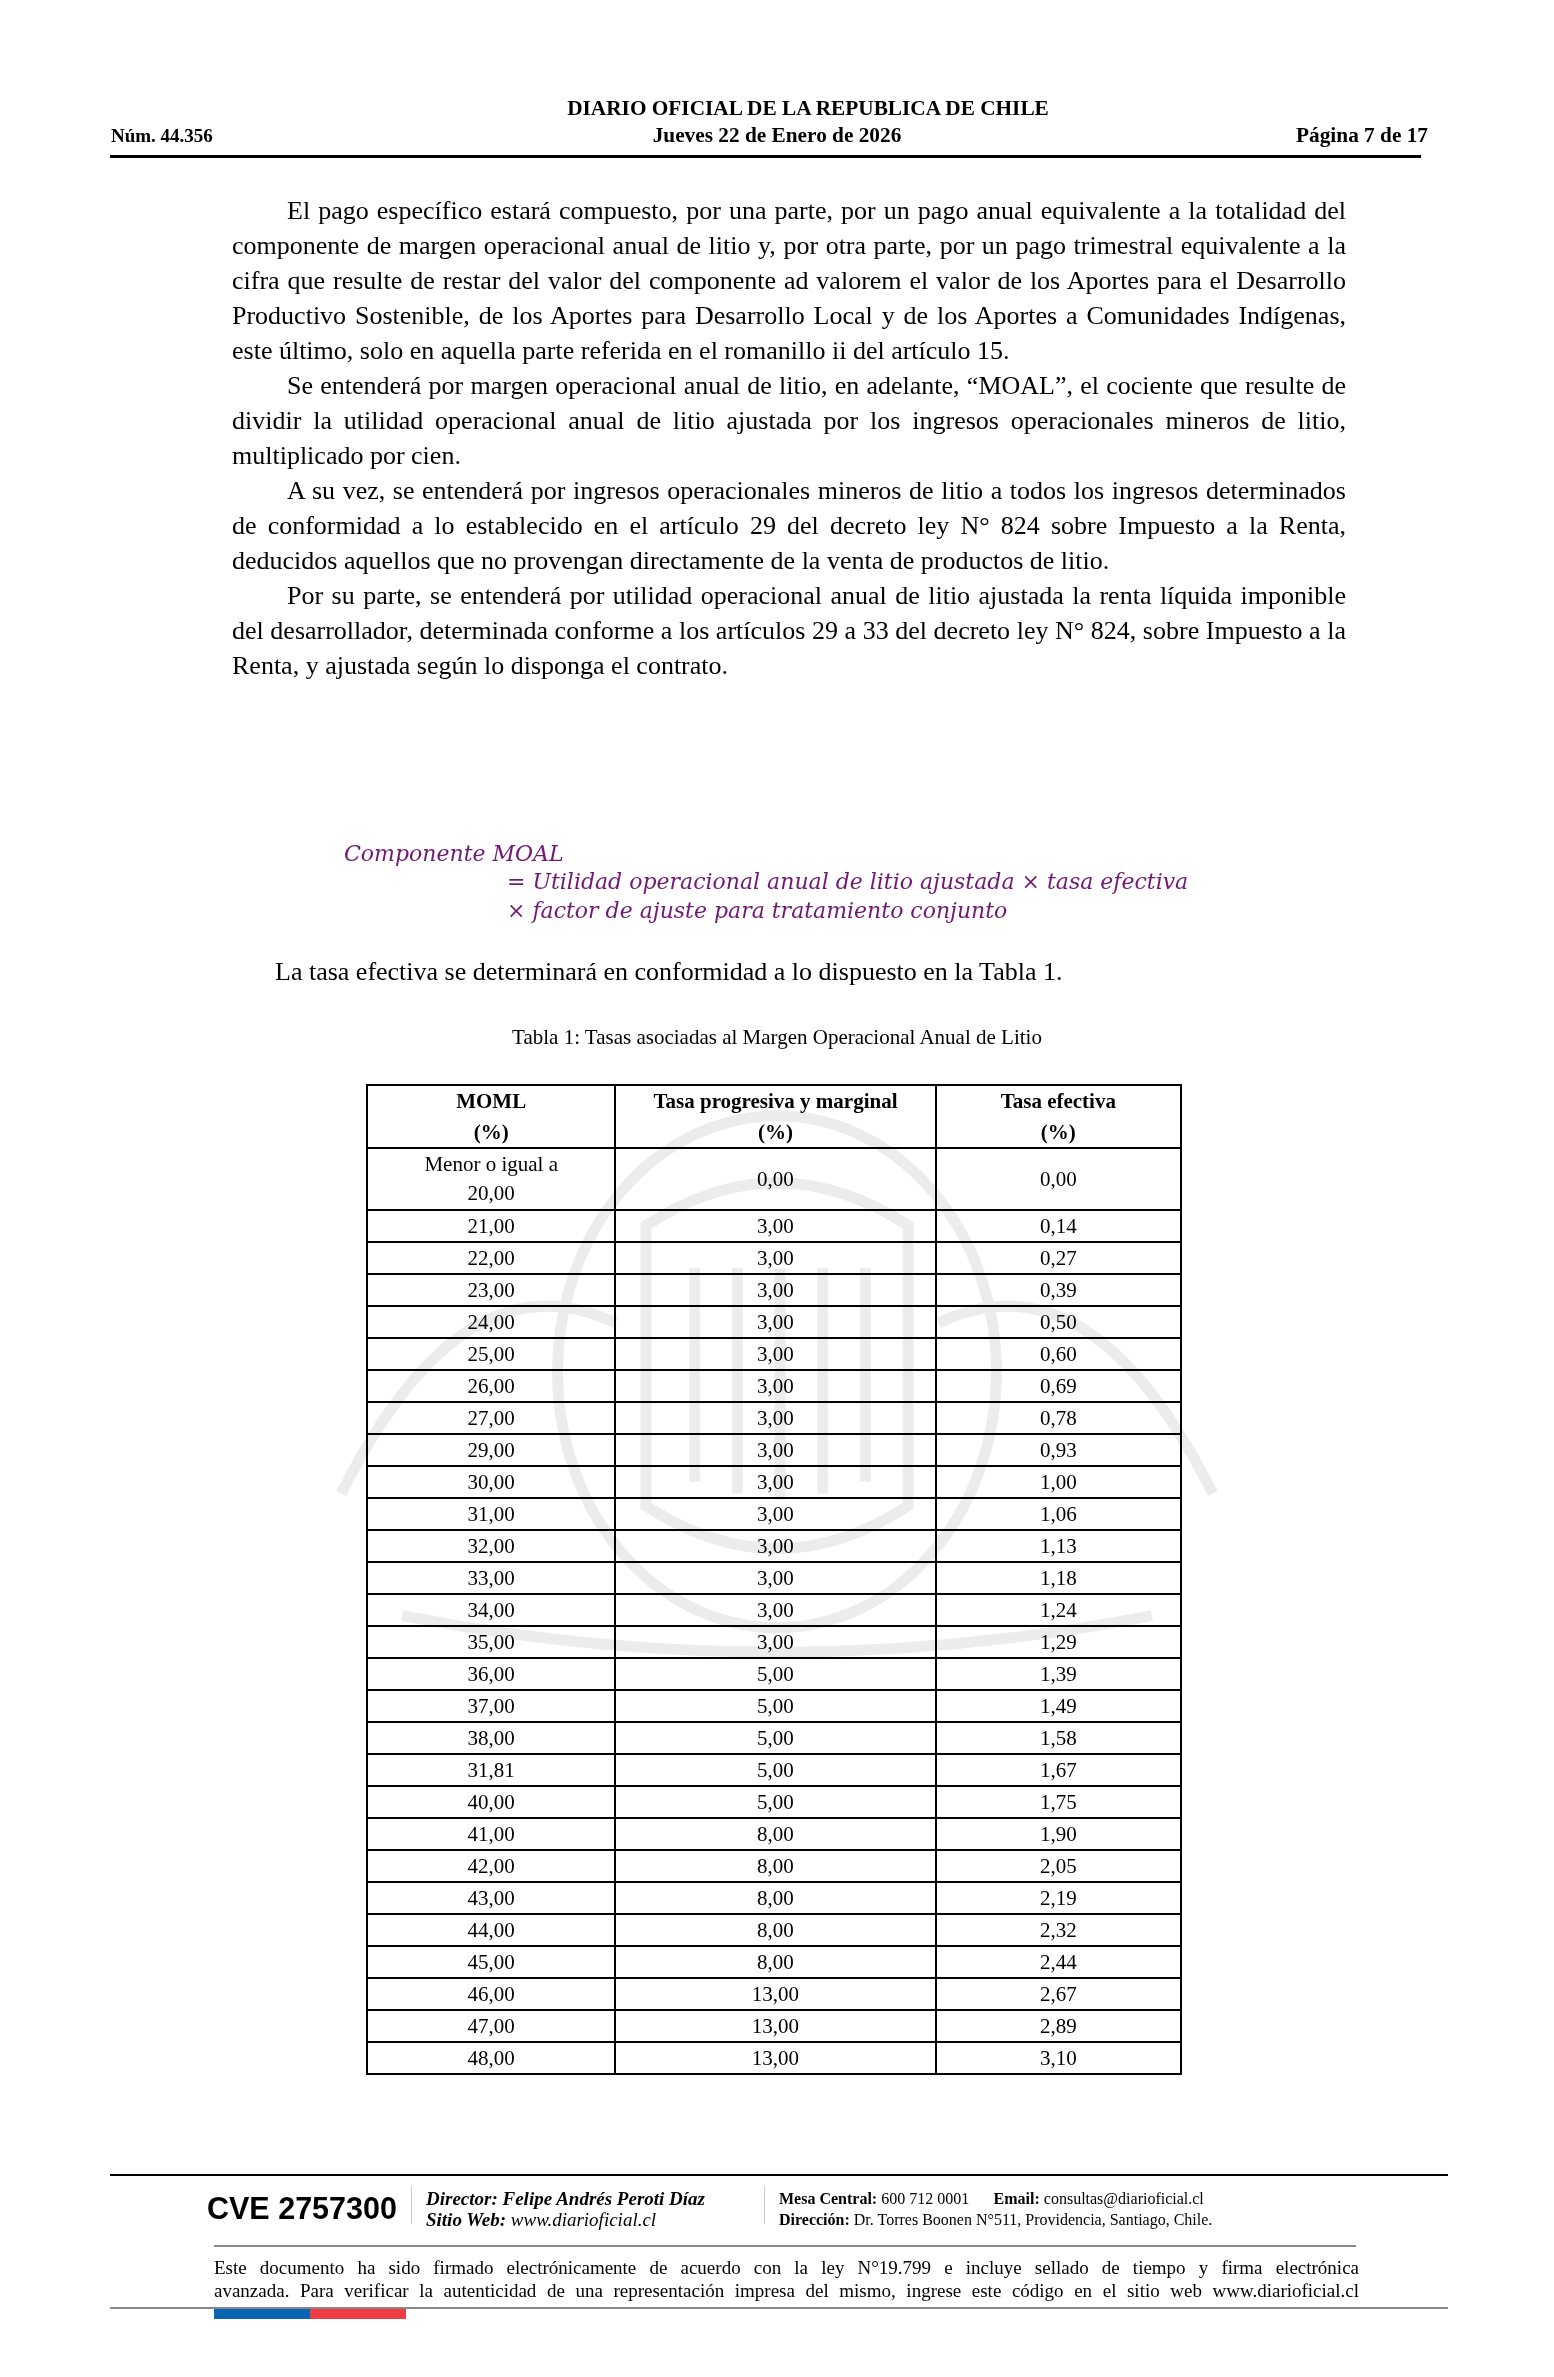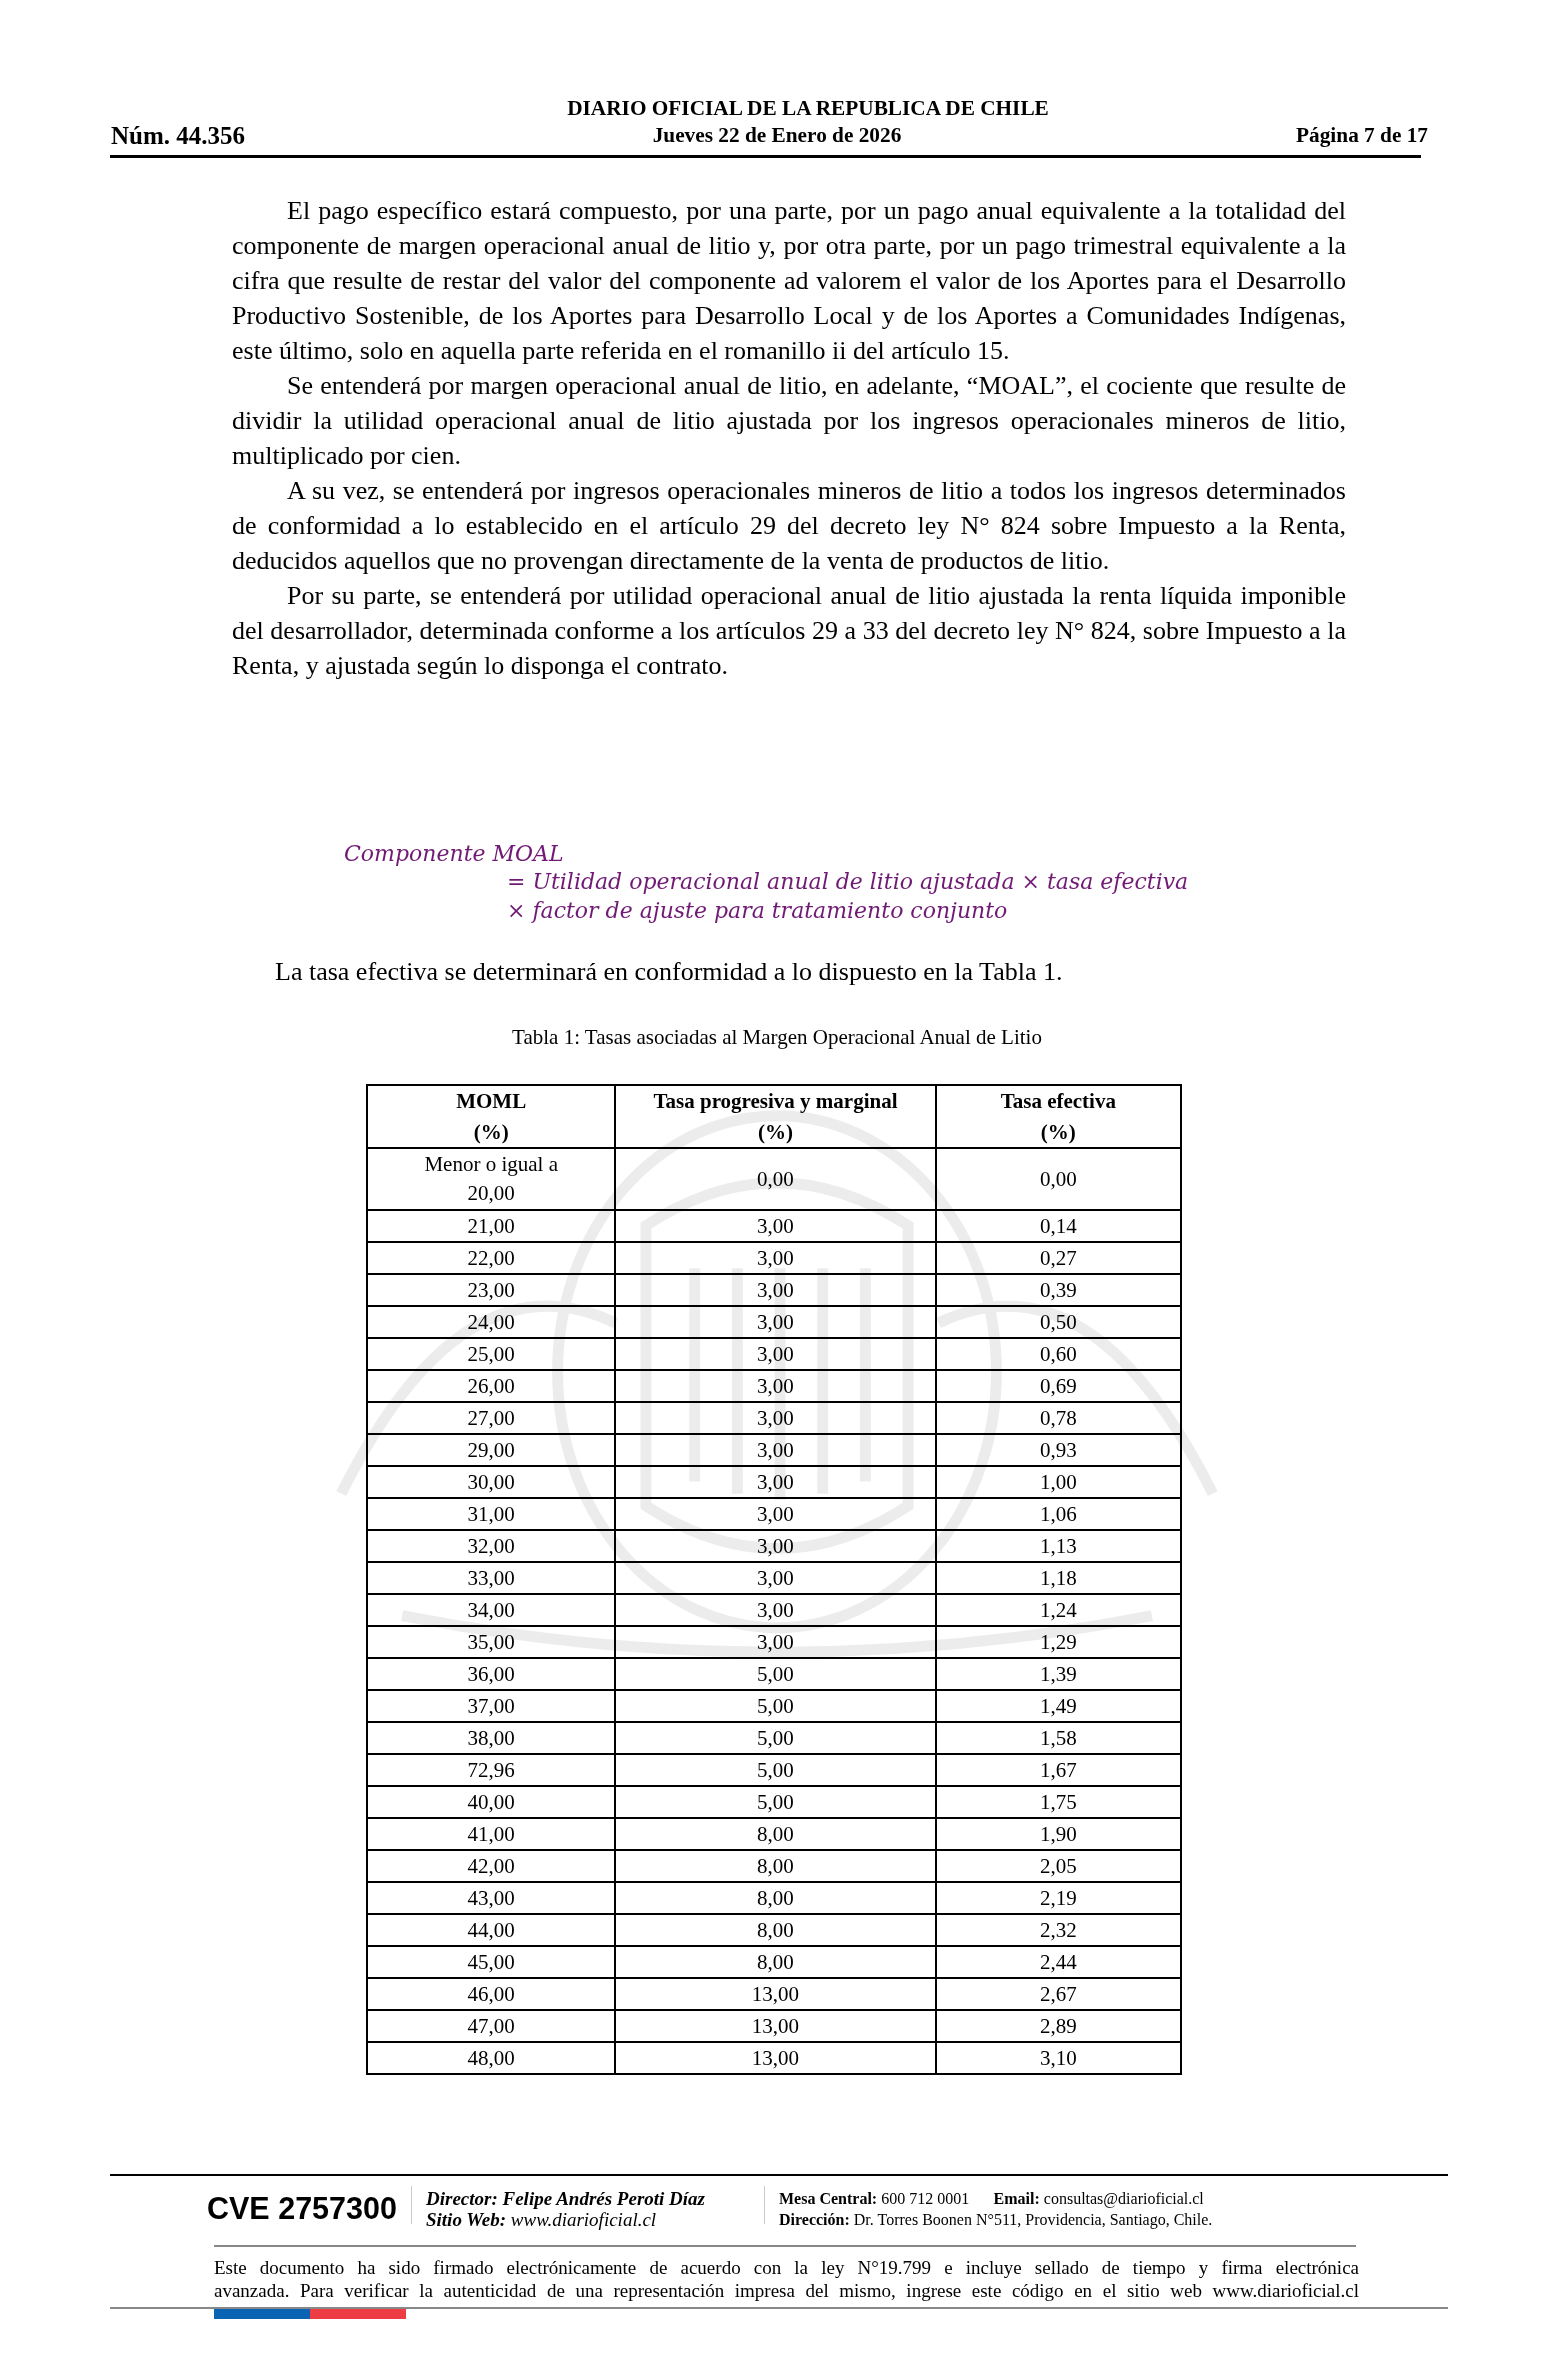--- a/index.html
+++ b/index.html
@@ -3,21 +3,21 @@
 <meta charset="utf-8">
 <style>
   html, body { margin: 0; padding: 0; background: #ffffff; }
   body { width: 1554px; height: 2377px; position: relative; overflow: hidden;
          font-family: "Liberation Serif", "DejaVu Serif", serif; color: #000; }
   .abs { position: absolute; }
 
   
   #hdr-title { left: 12px; width: 1554px; top: 96px; text-align: center;
                font-weight: bold; font-size: 21.3px; line-height: 24.4px; margin-left: 19px; }
-  #hdr-num { left: 111px; top: 122px; font-weight: bold; font-size: 25px; line-height: 27px; text-align: right; }
+  #hdr-num { left: 111px; top: 122px; font-weight: bold; font-size: 19px; line-height: 27px; text-align: right; }
   #hdr-date { left: 0; width: 1554px; top: 122px; text-align: center; font-weight: bold; font-size: 21.3px; line-height: 27px; }
   #hdr-page { right: 126px; top: 122px; font-weight: bold; font-size: 21.3px; line-height: 27px; }
   #hdr-rule { left: 110px; width: 1311px; top: 155px; height: 3px; background: #000; }
 
   
   .body-text { left: 220px; width: 1114px; font-size: 26px; line-height: 35px; text-align: justify; margin-left: 12px; }
   .body-text p { margin: 0; text-indent: 55px; }
   #para-block { top: 193px; }
 
   
@@ -187,21 +187,21 @@
         <td>37,00</td>
         <td>5,00</td>
         <td>1,49</td>
       </tr>
       <tr>
         <td>38,00</td>
         <td>5,00</td>
         <td>1,58</td>
       </tr>
       <tr>
-        <td>72,96</td>
+        <td>31,81</td>
         <td>5,00</td>
         <td>1,67</td>
       </tr>
       <tr>
         <td>40,00</td>
         <td>5,00</td>
         <td>1,75</td>
       </tr>
       <tr>
         <td>41,00</td>

